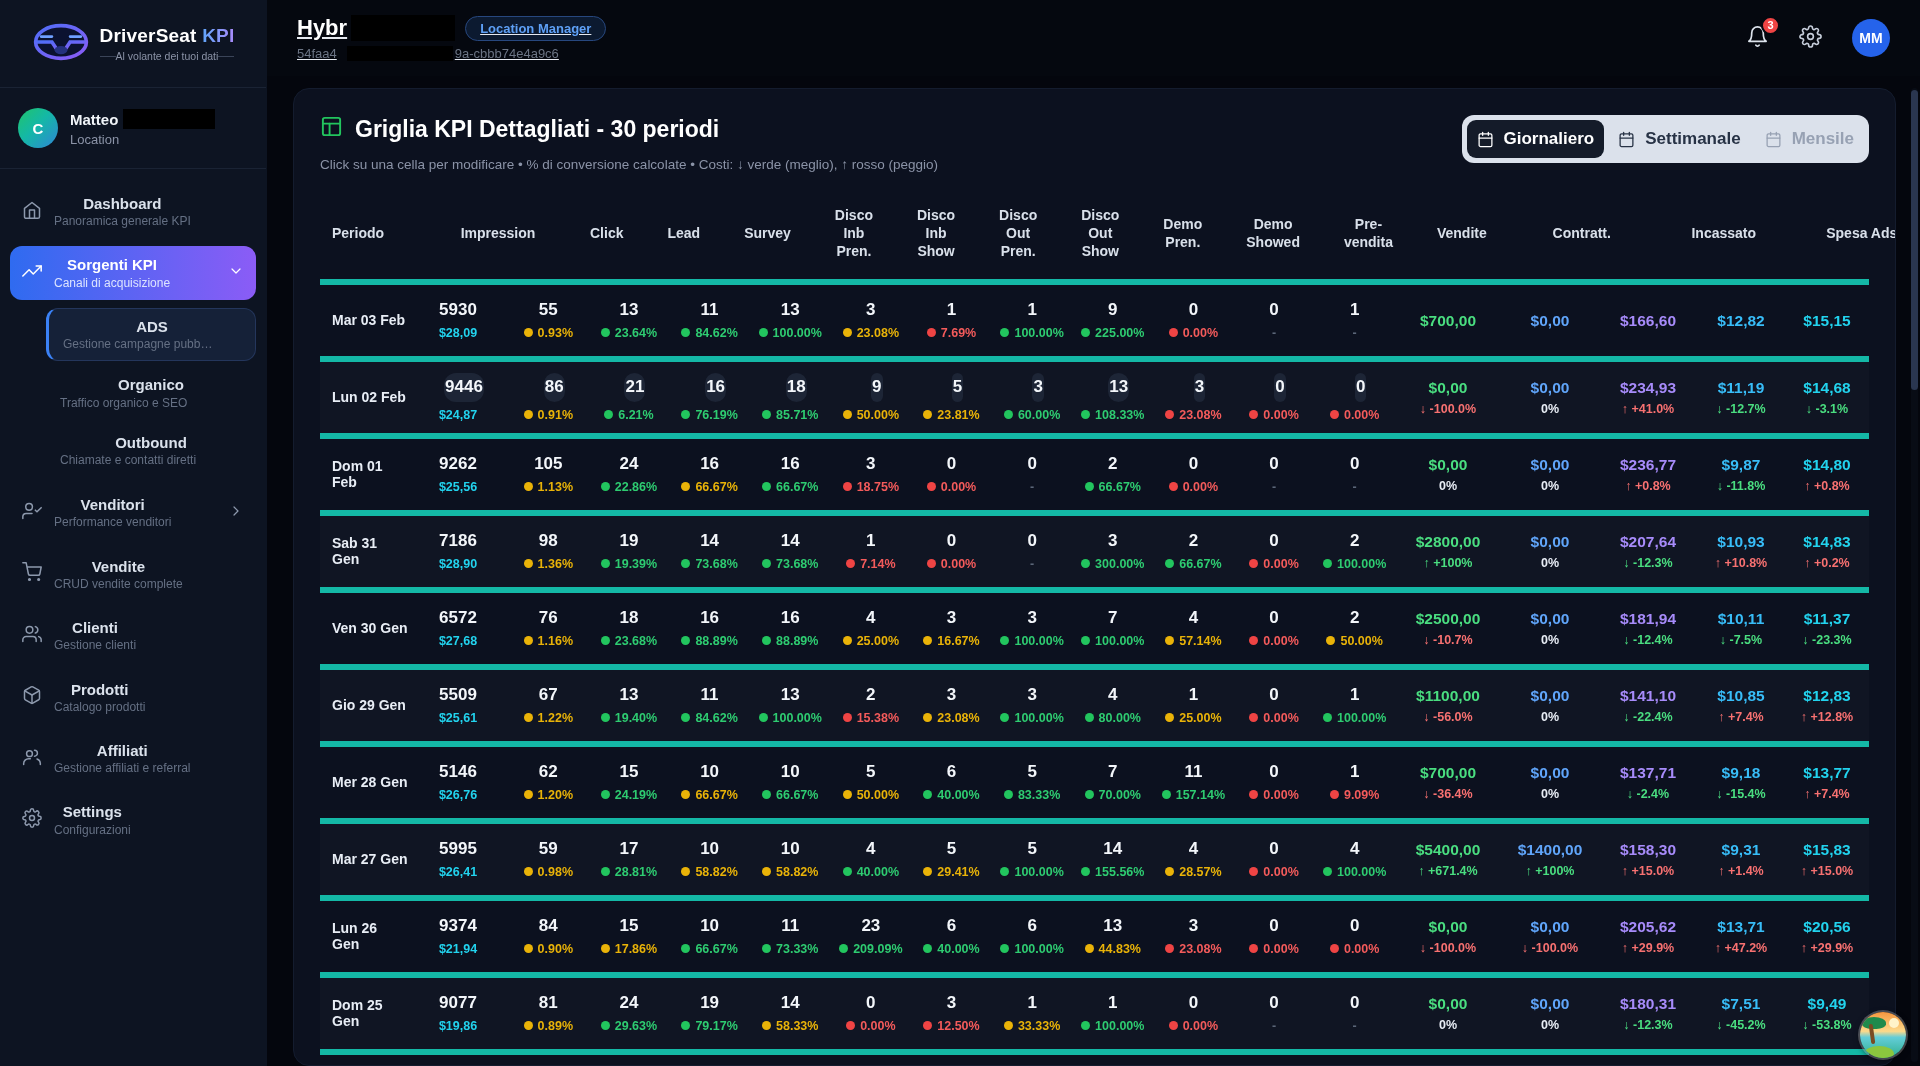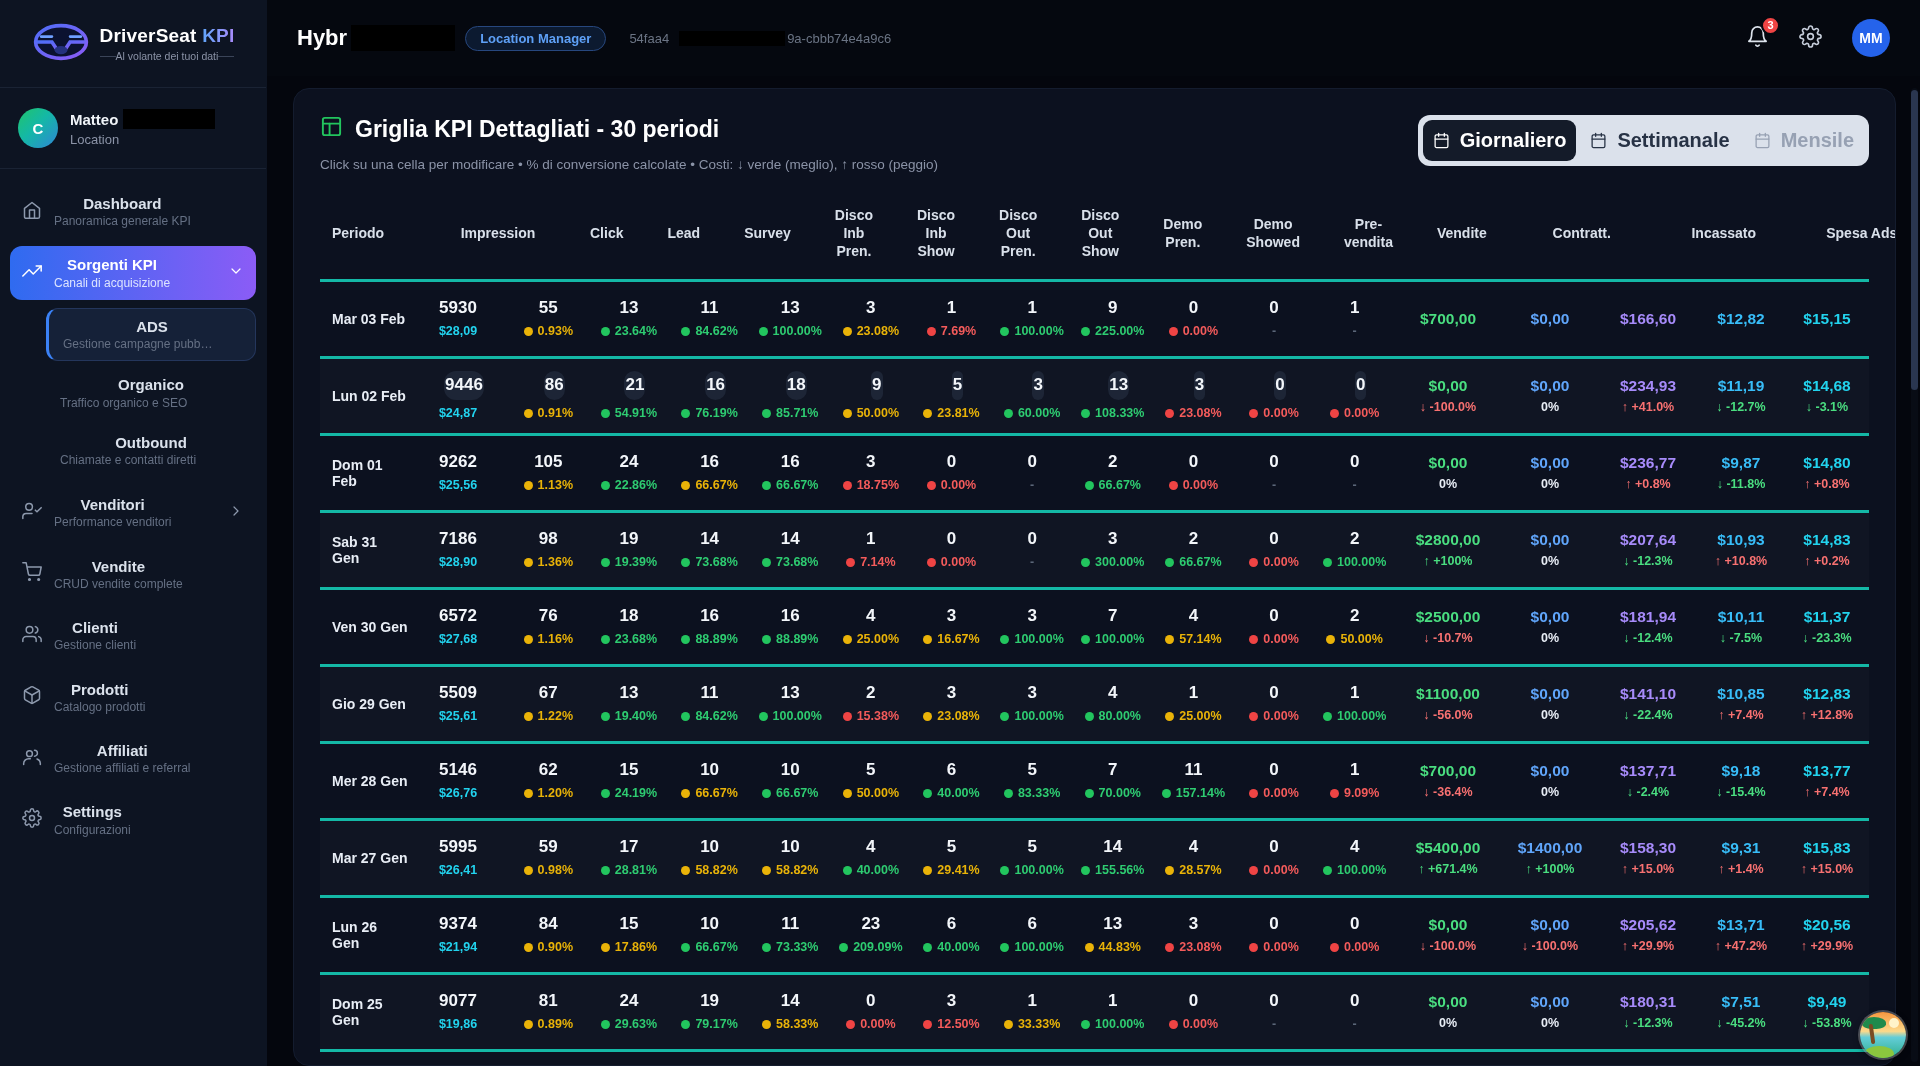--- a/index.html
+++ b/index.html
@@ -31,51 +31,51 @@
   .nav-item.active .nl1 { color:#fff; }
   .nav-item.active .nl2 { color:#dce4ff; }
   .chev { margin-left:auto; color:inherit; }
   .sub-list { margin:0 0 10px 36px; }
   .sub-item { padding:9px 14px; border-radius:12px; margin-bottom:6px; }
   .sub-item .nl2 { max-width:150px; overflow:hidden; text-overflow:ellipsis; }
   .sub-item.active { background:#152138; border:1px solid #24365c; border-left:3px solid #3b82f6; }
 
   
   .topbar { position:absolute; left:267px; top:0; right:0; height:76px; background:#05080f; display:flex; align-items:center; padding:0 30px; z-index:4; }
-  .ht-wrap { display:flex; flex-direction:row; gap:23px; }
+  .ht-wrap { display:flex; flex-direction:column; gap:5px;text-decoration:underline; }
   .ht-line { display:flex; align-items:center; gap:10px; }
   .h-title { font-size:22px; font-weight:700; color:#fff; }
   .r-title { width:104px; height:26px; margin-left:-6px; }
   .loc-badge { font-size:13px; font-weight:700; color:#5ea0f6; background:#0c1a30; border:1px solid #27477e; border-radius:999px; padding:4px 14px; }
   .h-ids { display:flex; align-items:center; gap:2px; font-size:13px; color:#6b7484; }
   .r-id { width:106px; height:15px; margin:0 0 0 8px; }
   .top-right { margin-left:auto; display:flex; align-items:center; gap:30px; }
   .bell-wrap { position:relative; color:#dde3ec; }
   .notif-badge { position:absolute; top:-9px; right:-11px; min-width:19px; height:19px; border-radius:50%; background:#ef4444; color:#fff; font-size:11px; font-weight:700; display:flex; align-items:center; justify-content:center; border:2px solid #05080f; }
   .gear-top { color:#c7cedb; }
   .avatar-mm { width:38px; height:38px; border-radius:50%; background:#2563eb; color:#fff; font-size:14px; font-weight:700; display:flex; align-items:center; justify-content:center; }
 
   
   .main { position:absolute; left:267px; top:76px; right:0; bottom:0; background:#04060d; padding:12px 24px 0 26px; }
   .card { background:#0c111f; border:1px solid #141c2e; border-radius:16px; height:100%; padding:26px 26px 0 26px; overflow:hidden; }
   .card-head { display:flex; align-items:flex-start; }
   .panel-title { display:flex; align-items:center; gap:12px; font-size:23px; font-weight:700; color:#fff; }
   .panel-sub { margin-top:13px; font-size:13.5px; color:#8b93a7; }
   .view-toggle { margin-left:auto; background:#dbe1eb; border-radius:12px; padding:5px; display:flex; gap:4px; }
-  .vt-btn { display:flex; align-items:center; gap:10px; padding:9px 10px; border-radius:9px; font-size:20px; font-weight:700; color:#273245; white-space:nowrap; }
+  .vt-btn { display:flex; align-items:center; gap:10px; padding:9px 10px; border-radius:9px; font-size:17px; font-weight:700; color:#273245; white-space:nowrap; }
   .vt-btn.active { background:#141b29; color:#fff; }
   .vt-btn.disabled { color:#97a1b3; }
 
   
   .grid { margin-top:16px; }
   .gr { display:grid; grid-template-columns:88px 100px repeat(11,1fr) 106px 98px 98px 88px 84px; align-items:center; }
   .gh-row { padding:8px 0 2px 0;gap:40px; }
   .gh { font-size:14px; font-weight:600; color:#d9e0ea; text-align:center; line-height:1.3; padding:10px 2px 16px 2px; }
   .gh.first { text-align:left; padding-left:12px; }
-  .dr { min-height:77px; border-top:3px solid #14b8a6; }
+  .dr { min-height:77px; border-top:6px solid #14b8a6; }
   .dr.alt { background:rgba(255,255,255,.018); }
   .period { font-size:14px; font-weight:700; color:#e8edf5; padding-left:12px; }
   .td { text-align:center; }
   .cv { font-size:17px; font-weight:700; color:#f3f6fa; line-height:1.1; }
   .cv.money { font-size:15.5px; }
   .cv.g { color:#4ade80; } .cv.b { color:#60a5fa; } .cv.p { color:#a78bfa; } .cv.cpl { color:#38bdf8; } .cv.cps { color:#22d3ee; }
   .cv .box { display:inline-block; background:#1d2536; border-radius:12px; padding:5px 1px;margin-left:12px; }
   .cs { margin-top:7px; font-size:12.5px; font-weight:700; display:flex; align-items:center; justify-content:center; gap:5px; line-height:1; }
   .dot { width:9px; height:9px; border-radius:50%; display:inline-block; }
   .dY { background:#eab308; } .dG { background:#22c55e; } .dR { background:#ef4444; }
@@ -455,21 +455,21 @@
             <div class="cv"><span class="box">86</span></div>
             <div class="cs">
               <span class="dot dY"></span>
               <span class="tY">0.91%</span>
             </div>
           </div>
           <div class="td">
             <div class="cv"><span class="box">21</span></div>
             <div class="cs">
               <span class="dot dG"></span>
-              <span class="tG">54.91%</span>
+              <span class="tG">6.21%</span>
             </div>
           </div>
           <div class="td">
             <div class="cv"><span class="box">16</span></div>
             <div class="cs">
               <span class="dot dG"></span>
               <span class="tG">76.19%</span>
             </div>
           </div>
           <div class="td">

